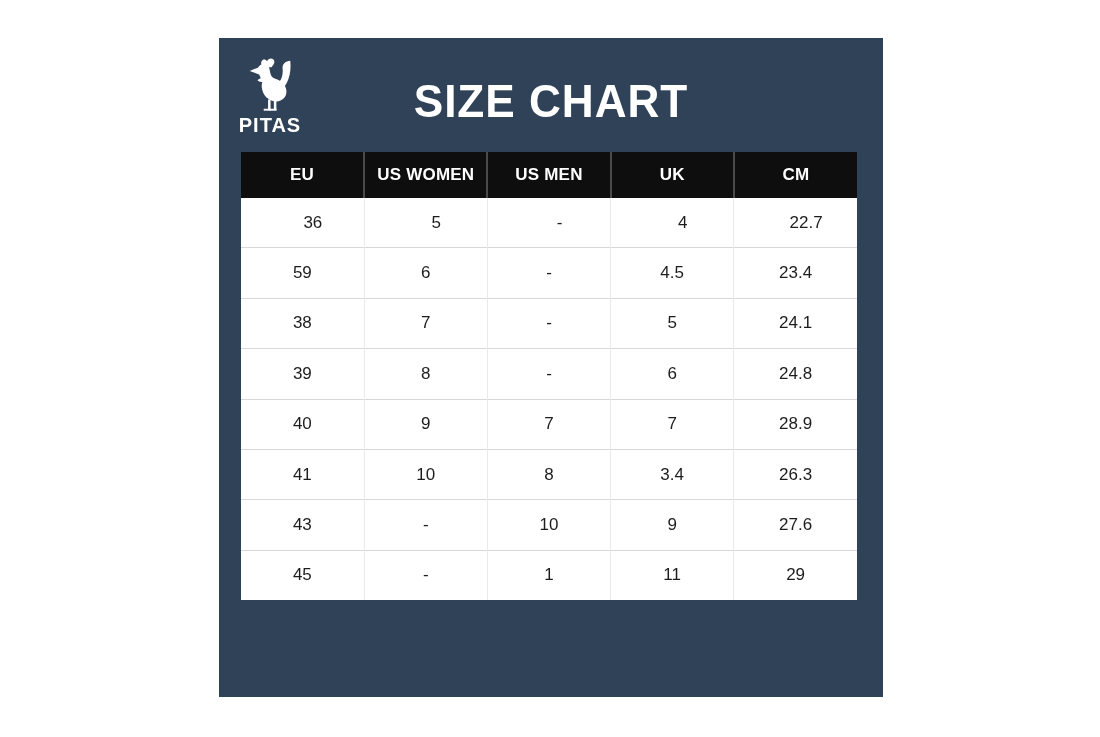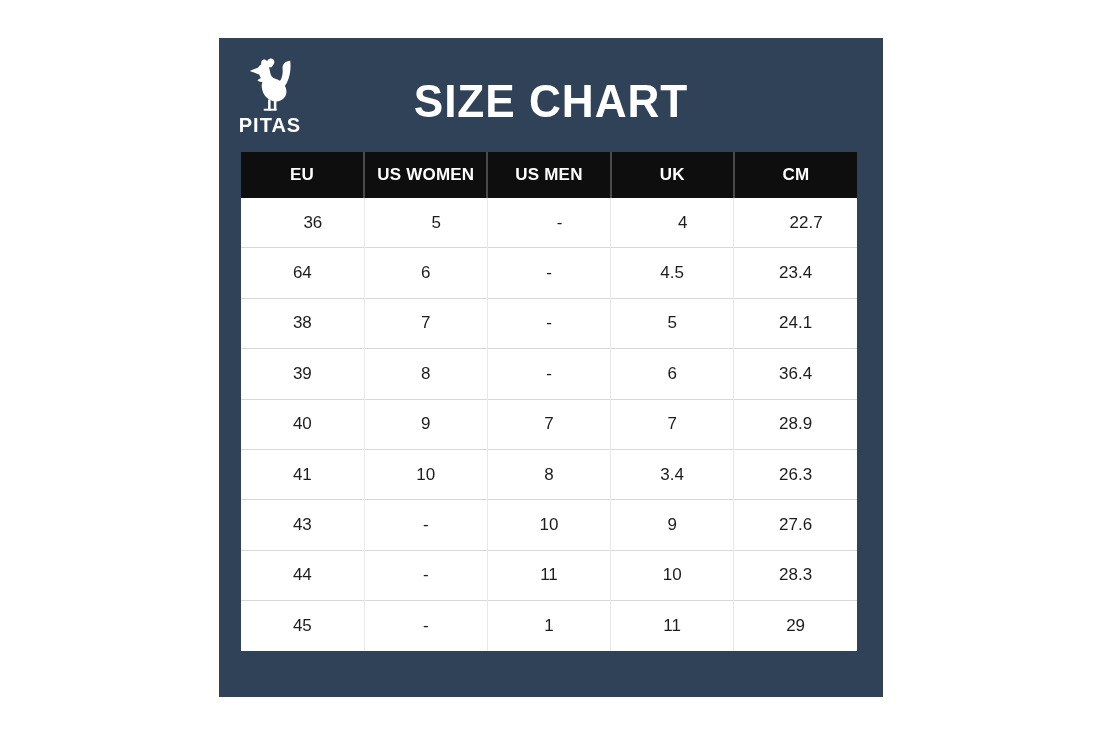--- a/index.html
+++ b/index.html
@@ -128,39 +128,39 @@
       </thead>
       <tbody id="body-rows">
           <tr>
             <td>36</td>
             <td>5</td>
             <td>-</td>
             <td>4</td>
             <td>22.7</td>
           </tr>
           <tr>
-            <td>64</td>
+            <td>59</td>
             <td>6</td>
             <td>-</td>
             <td>4.5</td>
             <td>23.4</td>
           </tr>
           <tr>
             <td>38</td>
             <td>7</td>
             <td>-</td>
             <td>5</td>
             <td>24.1</td>
           </tr>
           <tr>
             <td>39</td>
             <td>8</td>
             <td>-</td>
             <td>6</td>
-            <td>36.4</td>
+            <td>24.8</td>
           </tr>
           <tr>
             <td>40</td>
             <td>9</td>
             <td>7</td>
             <td>7</td>
             <td>28.9</td>
           </tr>
           <tr>
             <td>41</td>
@@ -170,27 +170,20 @@
             <td>26.3</td>
           </tr>
           <tr>
             <td>43</td>
             <td>-</td>
             <td>10</td>
             <td>9</td>
             <td>27.6</td>
           </tr>
           <tr>
-            <td>44</td>
-            <td>-</td>
-            <td>11</td>
-            <td>10</td>
-            <td>28.3</td>
-          </tr>
-          <tr>
             <td>45</td>
             <td>-</td>
             <td>1</td>
             <td>11</td>
             <td>29</td>
           </tr>
         </tbody>
     </table>
 
   </div>

